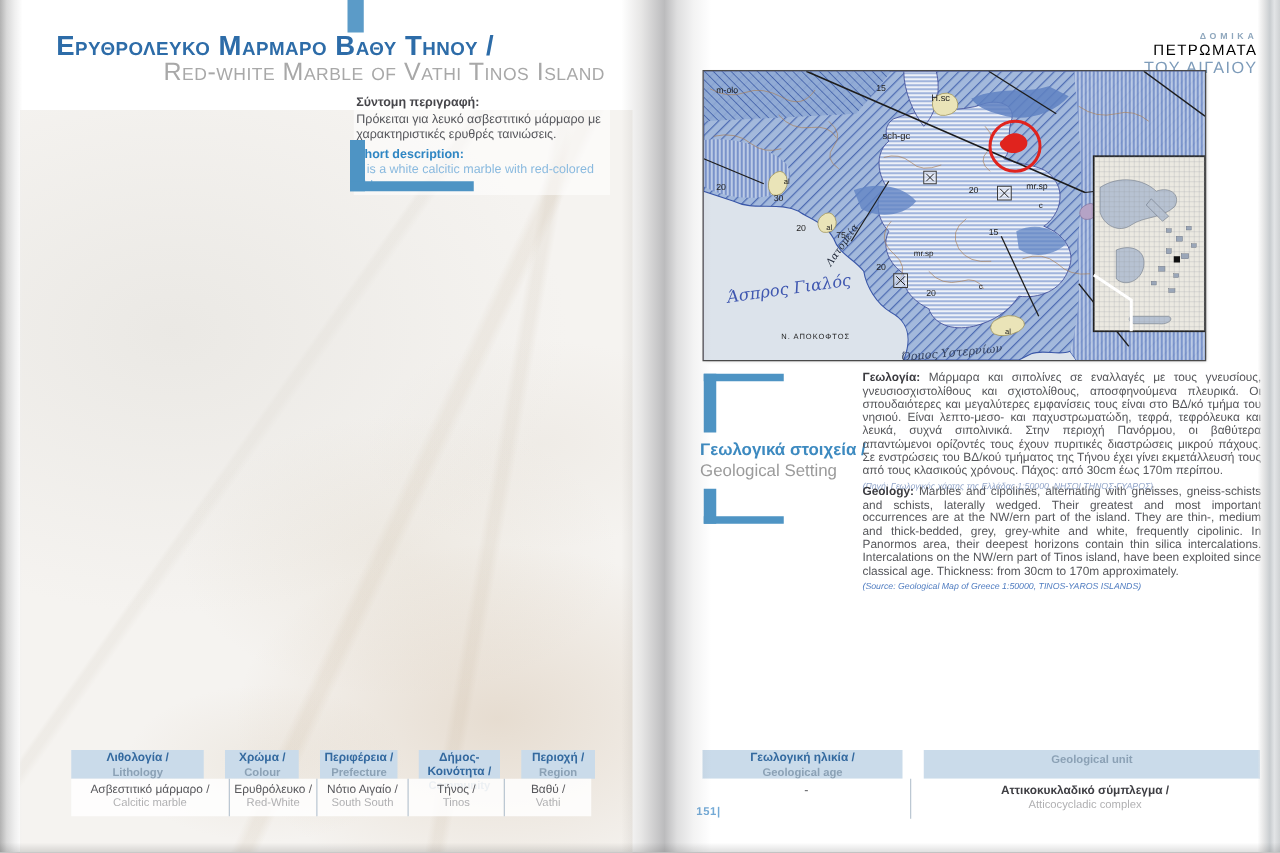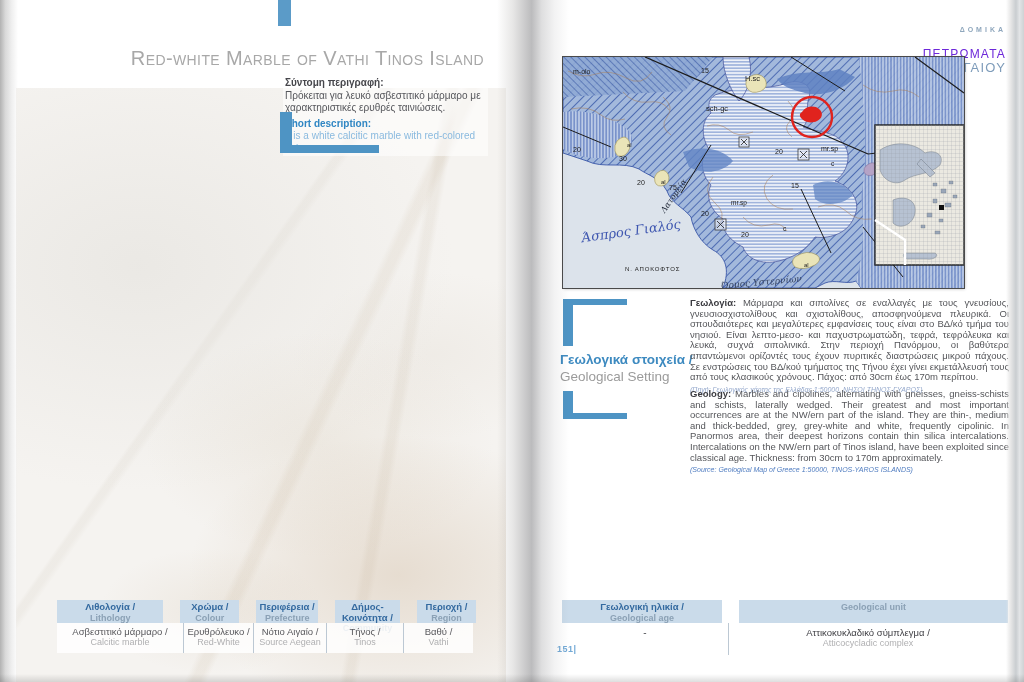--- a/index.html
+++ b/index.html
@@ -40,21 +40,21 @@
   .props-table .td + .td{border-left:1px solid #bcc8d3;}
   .c1{width:126px;} .c2{width:70px;} .c3{width:73px;} .c4{width:77px;} .c5{width:70px;}
   .h-el{font-size:9.5px;font-weight:700;color:#33699f;line-height:10.5px;}
   .h-en{font-size:9px;font-weight:700;color:#8ba1b5;line-height:10px;}
   .v-el{font-size:9.5px;color:#58585c;line-height:11px;}
   .v-en{font-size:9px;color:#b0b0b2;line-height:10px;}
 
   
   .series-header{left:840px;top:26px;width:166px;text-align:right;line-height:1.05;}
   .sh1{font-size:7px;font-weight:700;letter-spacing:3px;color:#8fa7bd;}
-  .sh2{font-size:12px;letter-spacing:1.2px;color:#6d28d9;margin-top:15px;}
+  .sh2{font-size:12px;letter-spacing:1.2px;color:#000000;margin-top:1px;}
   .sh3{font-size:13px;letter-spacing:1.2px;color:#7e9cba;}
 
   .map-wrap{left:563px;top:57px;width:401px;height:231px;outline:1px solid #4a4a4a;
             box-shadow:1px 1px 3px rgba(0,0,0,.25);background:#8b5cf6;}
 
   .gb{background:#4e94c4;}
   .gb-top-h{left:563px;top:299px;width:64px;height:6px;}
   .gb-top-v{left:563px;top:299px;width:10px;height:47px;}
   .gb-bot-v{left:563px;top:391px;width:10px;height:28px;}
   .gb-bot-h{left:563px;top:413px;width:64px;height:6px;}
@@ -69,21 +69,21 @@
   .geo-label{font-weight:700;color:#3b3b40;}
   .src{font-size:7px;font-style:italic;margin-top:2px;text-align:left;}
   .src-el{color:#93a7cb;}
   .src-en{color:#4f7cc0;}
 
   .geo-table{left:562px;top:600px;width:446px;}
   .geo-table .th{background:#cadbea;height:23px;text-align:center;padding-top:2px;}
   .geo-table .td{background:#ffffff;height:32px;text-align:center;padding-top:4px;}
   .geo-table .td + .td{border-left:1px solid #bcc8d3;}
   .gc1{width:166px;} .gc2{width:279px;}
-  .gv-el-bold{font-size:9.5px;font-weight:400;color:#3e3e43;line-height:11px;}
+  .gv-el-bold{font-size:9.5px;font-weight:700;color:#3e3e43;line-height:11px;}
   .gv-dash{font-size:10px;color:#55565a;line-height:11px;}
 
   .page-num{left:557px;top:644px;font-size:9px;font-weight:700;color:#74aad6;letter-spacing:.5px;}
 
   
   .edge-left{left:0;top:0;width:18px;height:682px;
     background:linear-gradient(90deg,#b2b2b2 0,#d9d9d9 30%,#efefef 65%,rgba(255,255,255,0) 100%);}
   .edge-right{left:1006px;top:0;width:18px;height:682px;
     background:linear-gradient(90deg,rgba(255,255,255,0) 0,#e8e8e8 25%,#c9cdd0 55%,#e2e4e6 75%,#cfd2d4 100%);}
   .edge-bottom{left:0;top:674px;width:1024px;height:8px;
@@ -95,20 +95,21 @@
   .map-script{font-family:"DejaVu Serif",serif;font-style:italic;}
 </style>
 </head>
 <body>
 
 <div id="stage">
 
   <div class="abs marble z"></div>
 
   <div class="abs top-tab"></div>
+  <div class="abs title-el">Ερυθρολευκο Μαρμαρο Βαθυ Τηνου /</div>
   <div class="abs title-en">Red-white Marble of Vathi Tinos Island</div>
 
   <div class="abs shortdesc">
     <div class="sd-el-label">Σύντομη περιγραφή:</div>
     <div class="sd-el-text">Πρόκειται για λευκό ασβεστιτικό μάρμαρο με χαρακτηριστικές ερυθρές ταινιώσεις.</div>
     <div class="sd-en-label">Short description:</div>
     <div class="sd-en-text">It is a white calcitic marble with red-colored ribbons.</div>
   </div>
   <div class="abs sd-bracket-v"></div>
   <div class="abs sd-bracket-h"></div>
@@ -140,21 +141,21 @@
       <div class="td c1">
         <div class="v-el">Ασβεστιτικό μάρμαρο /</div>
         <div class="v-en">Calcitic marble</div>
       </div>
       <div class="td c2">
         <div class="v-el">Ερυθρόλευκο /</div>
         <div class="v-en">Red-White</div>
       </div>
       <div class="td c3">
         <div class="v-el">Νότιο Αιγαίο /</div>
-        <div class="v-en">Source Aegean</div>
+        <div class="v-en">South South</div>
       </div>
       <div class="td c4">
         <div class="v-el">Τήνος /</div>
         <div class="v-en">Tinos</div>
       </div>
       <div class="td c5">
         <div class="v-el">Βαθύ /</div>
         <div class="v-en">Vathi</div>
       </div>
     </div>

